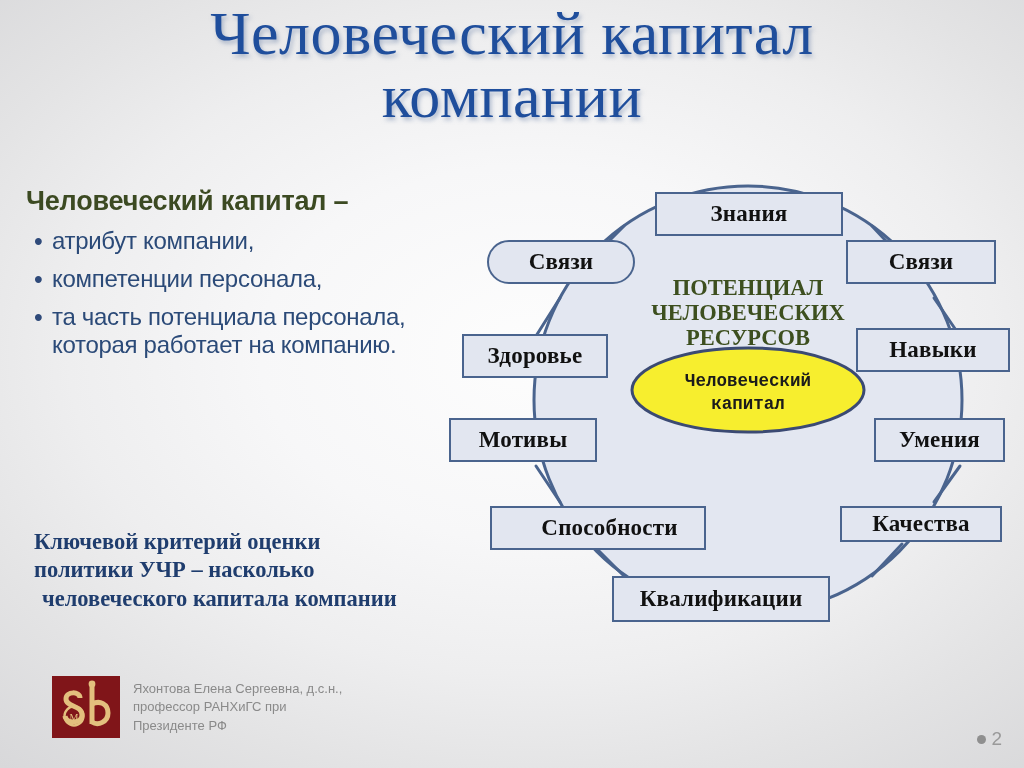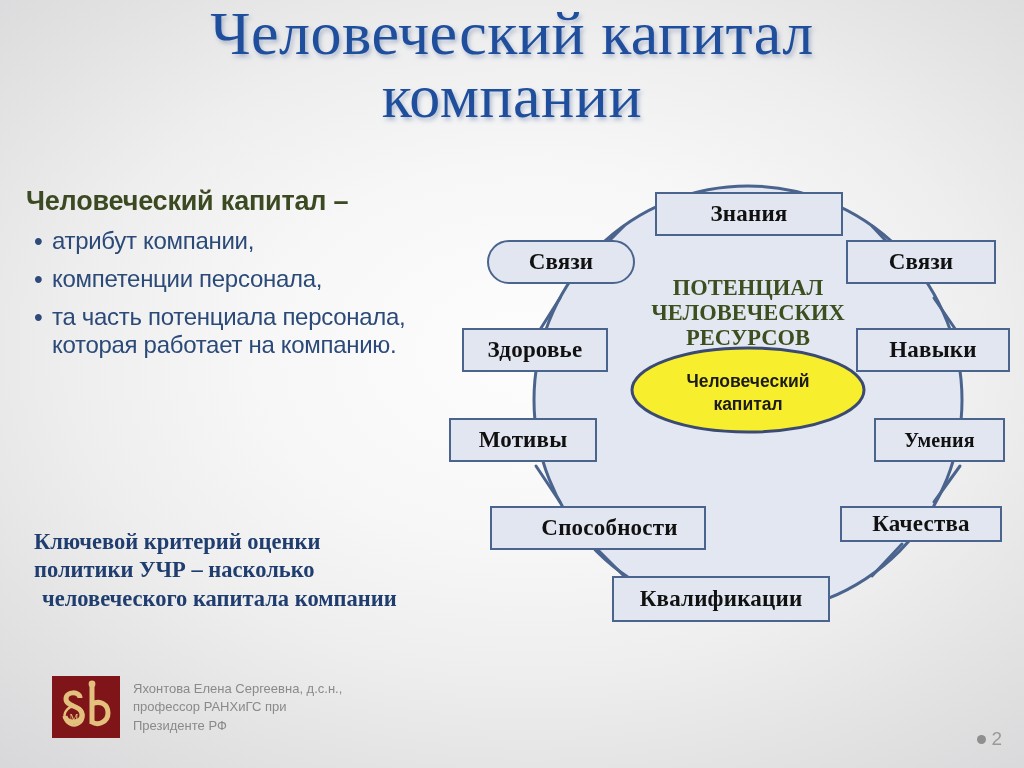--- a/index.html
+++ b/index.html
@@ -127,21 +127,21 @@
     font-weight: bold;
     font-size: 22.5px;
     line-height: 1.12;
     color: #3d4f1f;
     text-align: center;
     white-space: pre-line;
   }
 
   #hc-ellipse-label {
     position: absolute;
-    font-family: Liberation Sans, sans-serif;
+    font-family: Liberation Mono, monospace;
     font-weight: bold;
     font-size: 17.5px;
     line-height: 1.3;
     color: #1b1b1b;
     text-align: center;
     white-space: pre-line;
   }
 
   
   #logo {
@@ -249,41 +249,41 @@
     </div>
 
     <div class="node-box" style="left:406px; top:70px;  width:150px; height:44px; font-size:23px;">
       <span>Связи</span>
     </div>
 
     <div class="node-box" style="left:416px; top:158px; width:154px; height:44px; font-size:23px;">
       <span>Навыки</span>
     </div>
 
-    <div class="node-box" style="left:434px; top:248px; width:131px; height:44px; font-size:20px;align-items:center;">
+    <div class="node-box" style="left:434px; top:248px; width:131px; height:44px; font-size:23px;align-items:center;">
       <span>Умения</span>
     </div>
 
     <div class="node-box" style="left:400px; top:336px; width:162px; height:36px; font-size:23px;">
       <span>Качества</span>
     </div>
 
     <div class="node-box" style="left:172px; top:406px; width:218px; height:46px; font-size:23px;">
       <span>Квалификации</span>
     </div>
 
     <div class="node-box" style="left:50px;  top:336px; width:216px; height:44px; font-size:23px;padding-left:23px;">
       <span>Способности</span>
     </div>
 
     <div class="node-box" style="left:9px;   top:248px; width:148px; height:44px; font-size:23px;">
       <span>Мотивы</span>
     </div>
 
-    <div class="node-box" style="left:22px;  top:158px; width:146px; height:44px; font-size:23px;">
+    <div class="node-box" style="left:22px;  top:164px; width:146px; height:44px; font-size:23px;">
       <span>Здоровье</span>
     </div>
 
     <div class="node-box" style="left:47px;  top:70px;  width:148px; height:44px; font-size:23px;border-radius:22px;">
       <span>Связи</span>
     </div>
 
   </div>
 
   <div id="logo">

